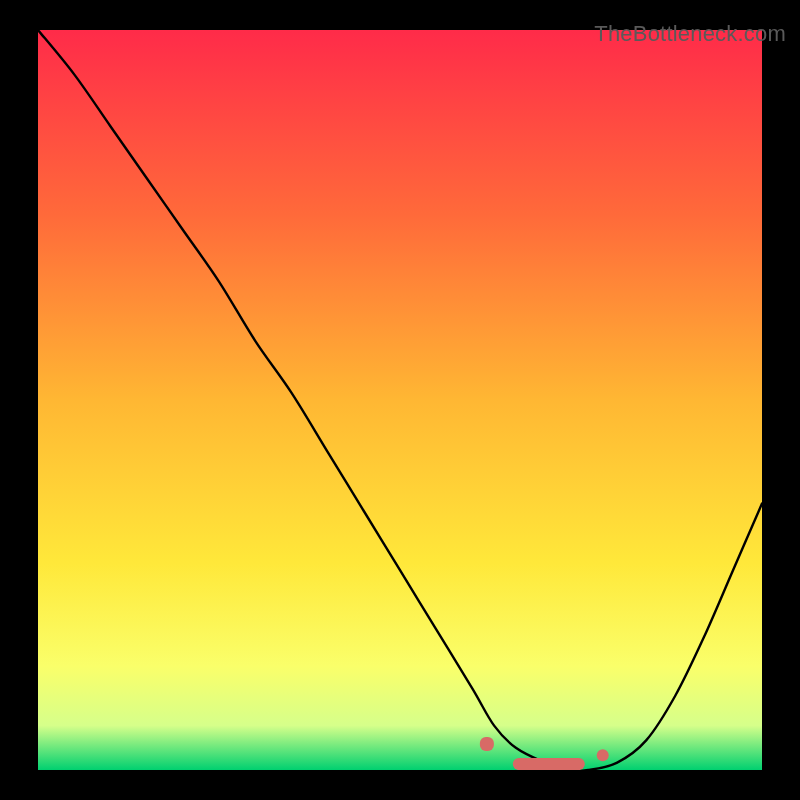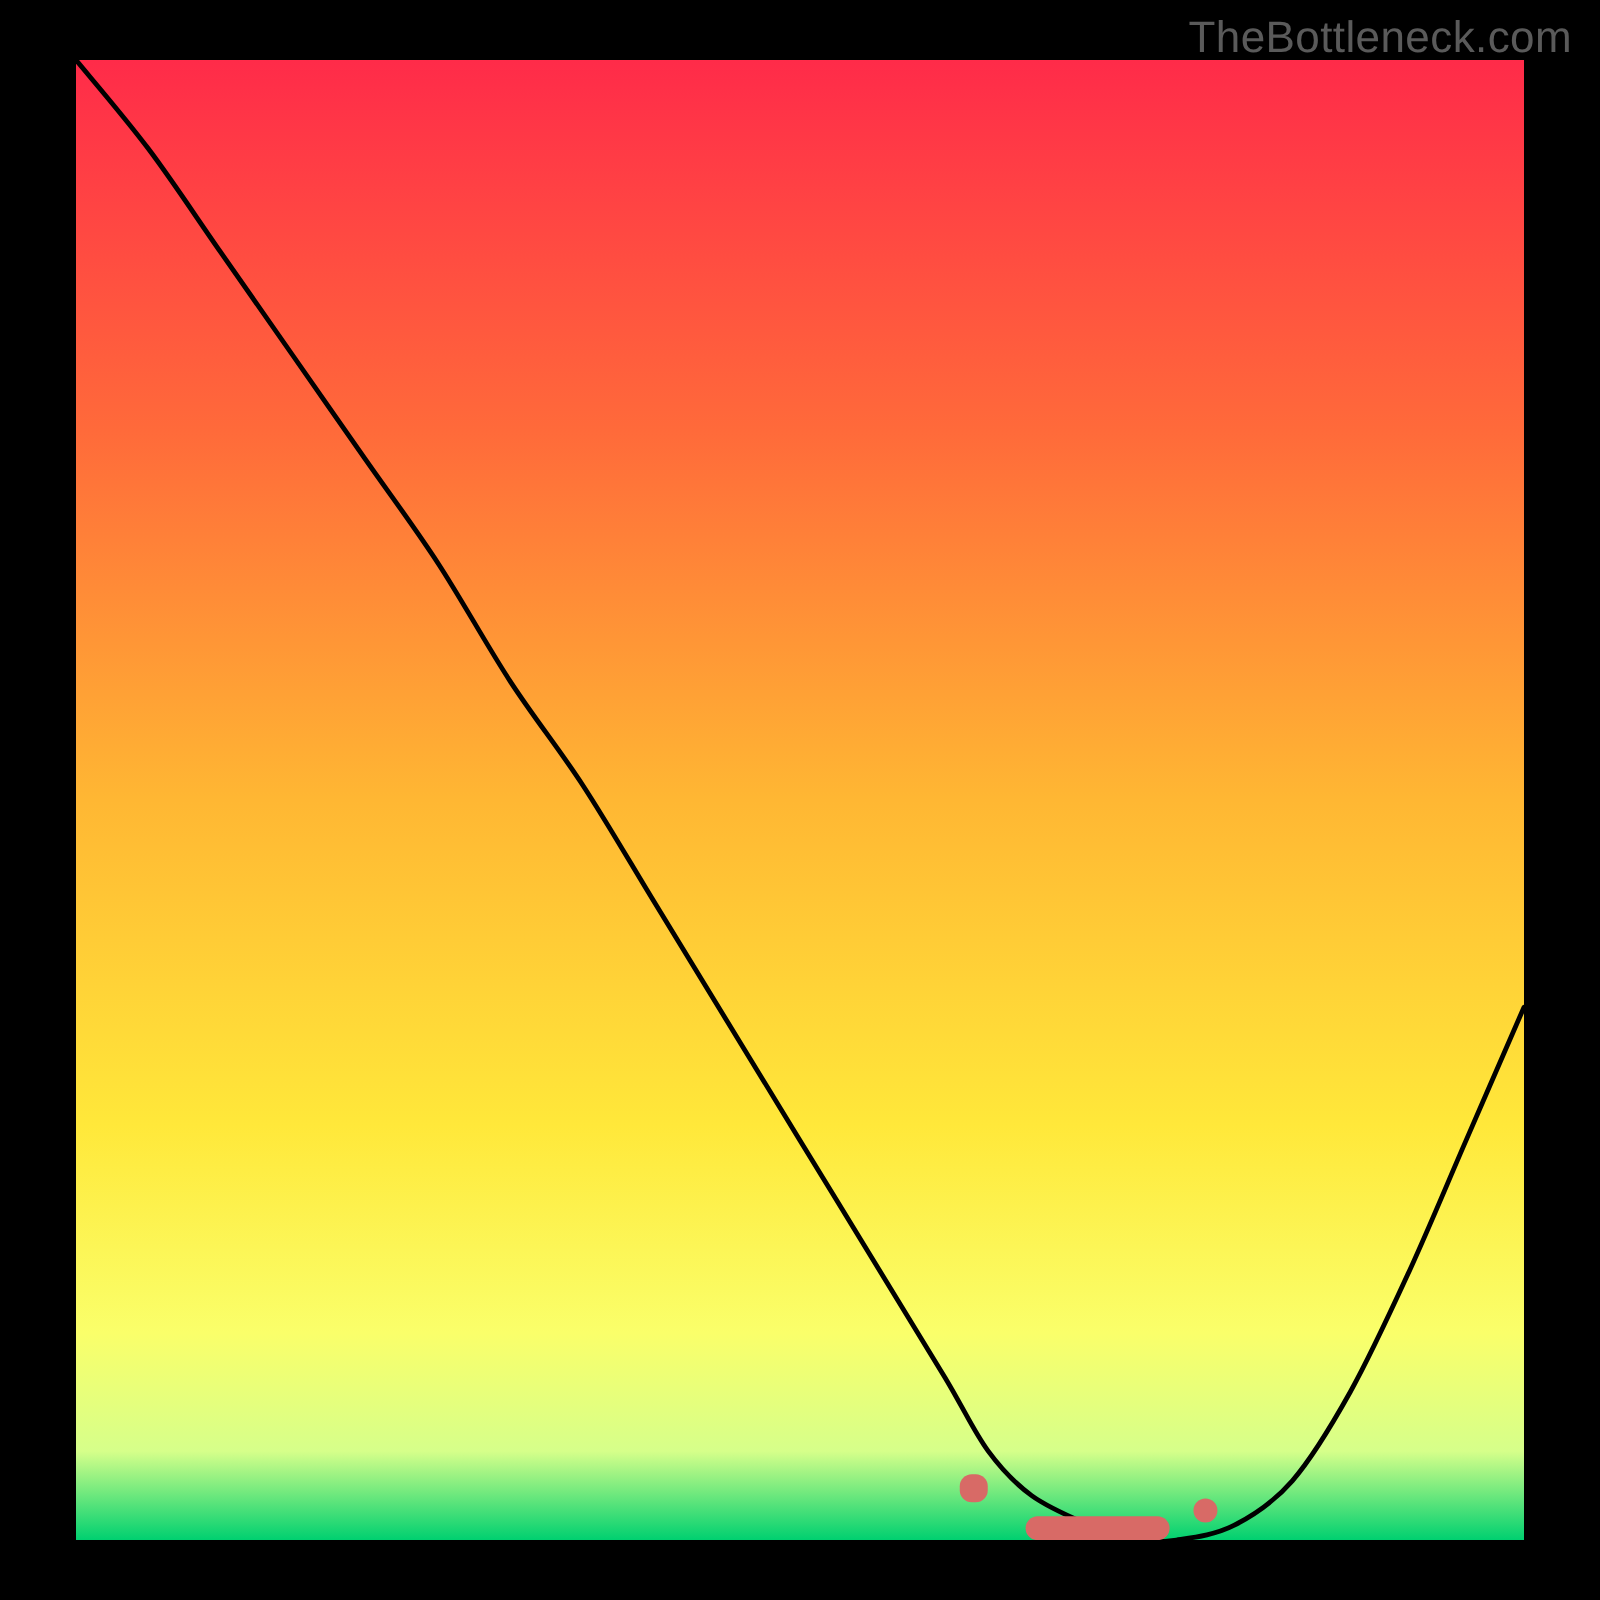--- a/index.html
+++ b/index.html
@@ -6,21 +6,21 @@
     margin: 0;
     padding: 0;
     width: 800px;
     height: 800px;
     background: #000;
     position: relative;
     font-family: Arial, sans-serif;
   }
   .watermark {
     position: absolute;
-    top: 6px;
+    top: 21px;
     right: 14px;
     color: #5a5a5a;
     font-size: 22px;
     font-weight: 500;
     letter-spacing: 0.2px;
     z-index: 10;
   }
   .plot-area {
     position: absolute;
     left: 38px;

